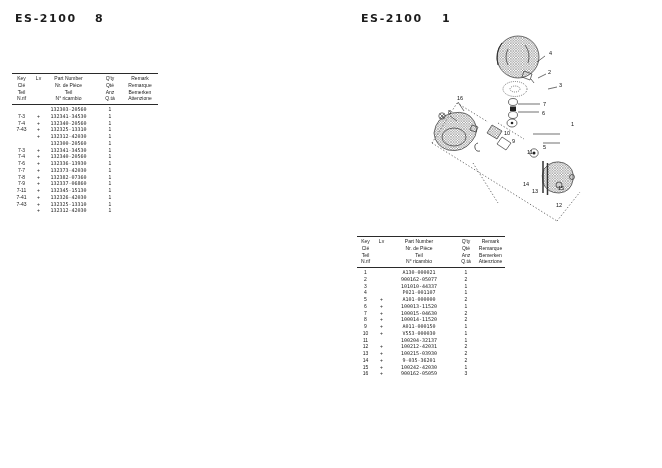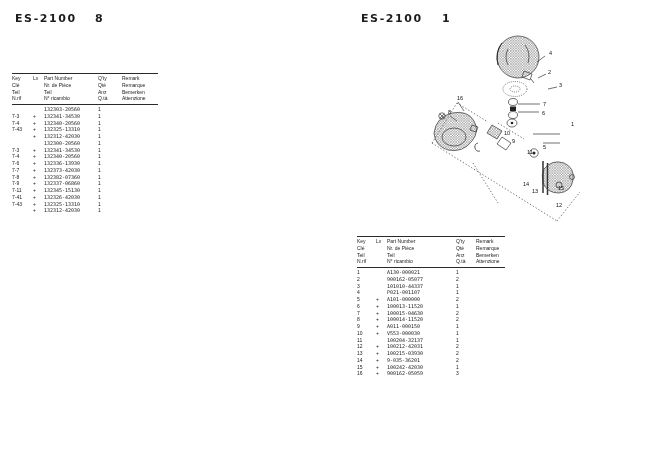--- a/index.html
+++ b/index.html
@@ -1,18 +1,18 @@
 <!DOCTYPE html>
 <html><head>
 <meta charset="utf-8">
 <style>
   html,body{margin:0;padding:0;background:#ffffff;}
   .sheet{
     position:relative;width:662px;height:416px;background:#fff;
-    font-family:"Liberation Sans",sans-serif;color:#1c1c1c;overflow:hidden;
+    font-family:"Liberation Sans",sans-serif;color:#1c1c1c;overflow:hidden;text-align:center;
   }
   .pg-title{
     position:absolute;font-family:"DejaVu Sans",sans-serif;font-weight:bold;
     font-size:11px;letter-spacing:1.6px;white-space:nowrap;
   }
   .pg-sec{position:absolute;font-family:"DejaVu Sans",sans-serif;font-weight:bold;font-size:11px;}
   .ptable{position:absolute;border-top:1px solid #2a2a2a;font-size:5px;line-height:6.8px;}
   .thead{display:flex;border-bottom:1px solid #2a2a2a;padding:1px 0 2px 0;}
   .hc div{white-space:nowrap;}
   .tbody{padding-top:1px;}

